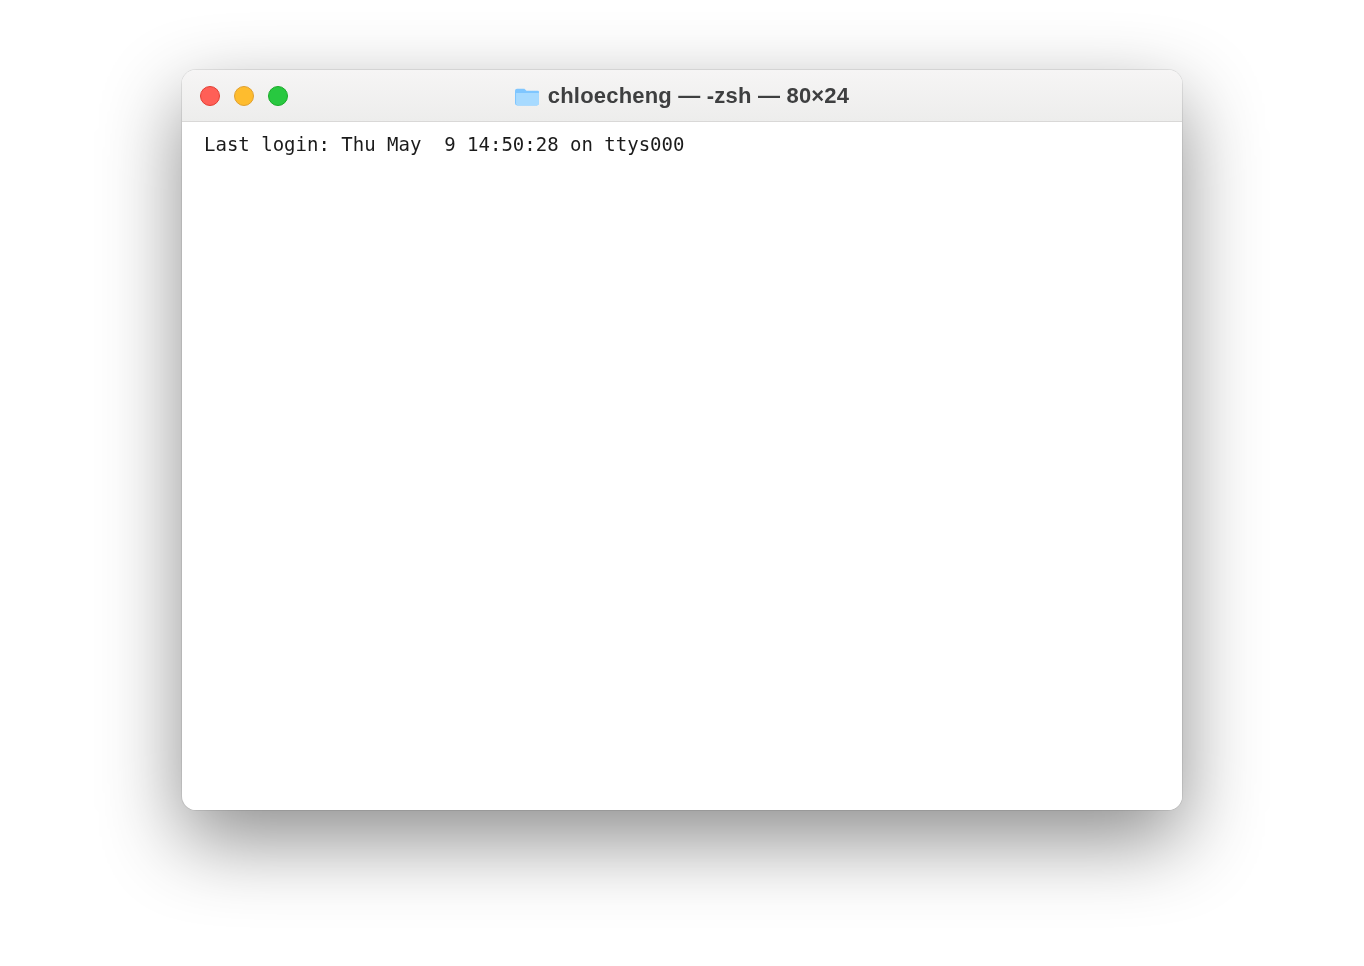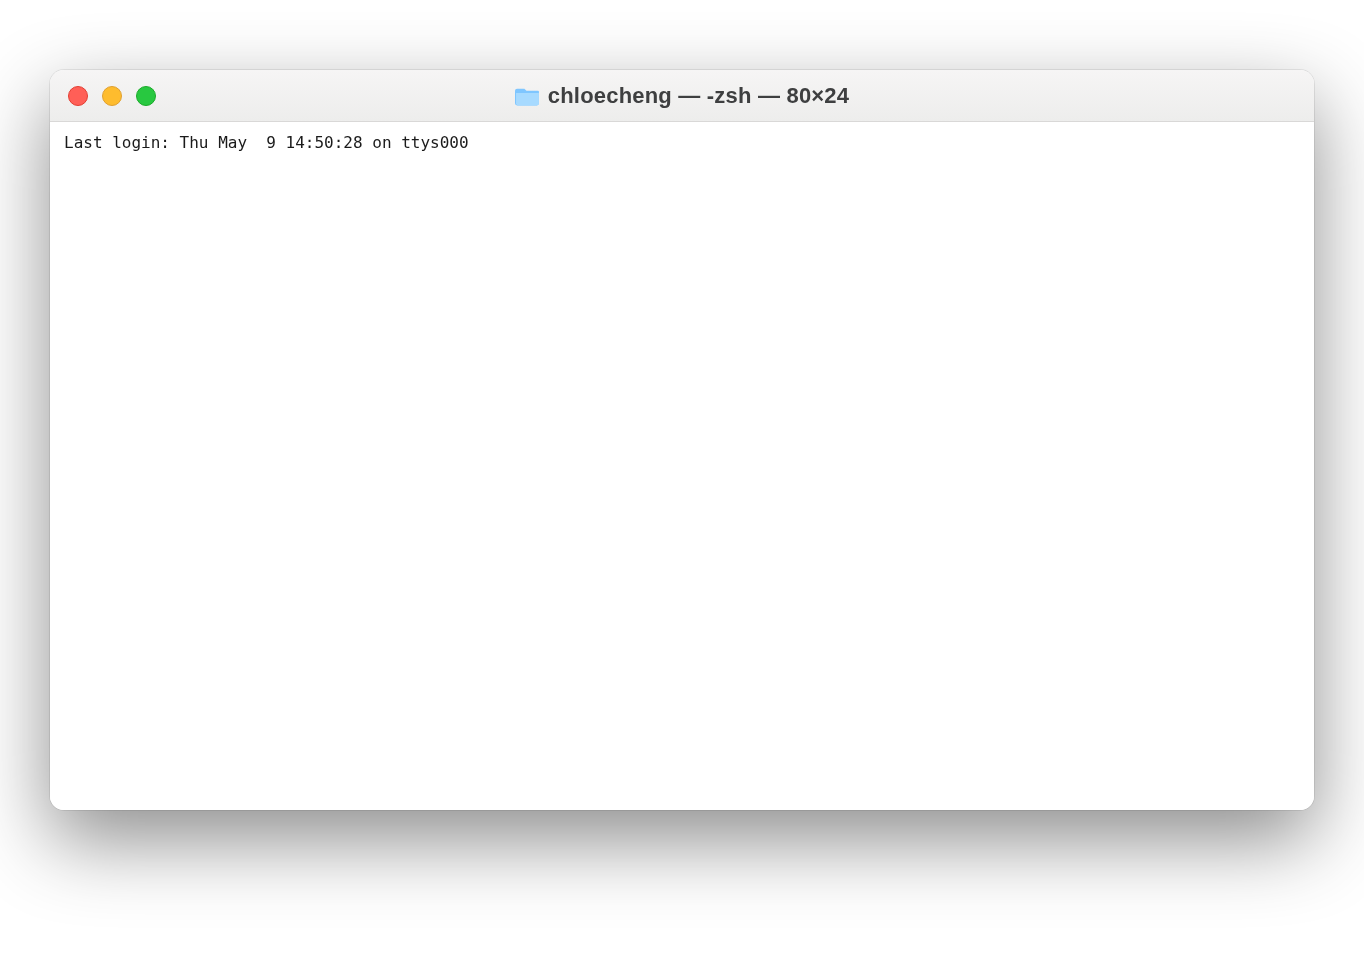--- a/index.html
+++ b/index.html
@@ -7,21 +7,21 @@
       width: 1364px;
       height: 966px;
       background: transparent;
       font-family: -apple-system, BlinkMacSystemFont, "Segoe UI", sans-serif;
       display: flex;
       align-items: flex-start;
       justify-content: center;
       padding-top: 70px;
     }
     .window {
-      width: 1264px;
+      width: 1000px;
       height: 740px;
       background: #ffffff;
       border-radius: 14px;
       box-shadow: 0 30px 80px rgba(0,0,0,0.45), 0 0 0 1px rgba(0,0,0,0.08);
       overflow: hidden;
       display: flex;
       flex-direction: column;
     }
     .titlebar {
       height: 52px;
@@ -63,25 +63,26 @@
       font-weight: 700;
       font-size: 22px;
       color: #3e3f40;
       letter-spacing: 0.2px;
     }
     .terminal-body {
       flex: 1;
       background: #ffffff;
       padding: 10px 14px;
       font-family: "SF Mono", ui-monospace, Menlo, Monaco, Consolas, monospace;
-      font-size: 16px;
+      font-size: 19px;
       line-height: 1.35;
       color: #1b1b1b;
       white-space: pre;
       overflow: hidden;
+      margin-left: 8px;
     }
     .term-line {
       display: block;
     }
     .cursor-block {
       display: inline-block;
       width: 12px;
       height: 24px;
       background: #b9b9b9;
       vertical-align: text-bottom;

